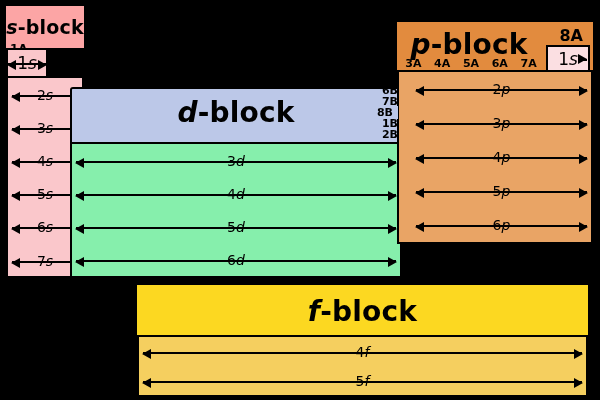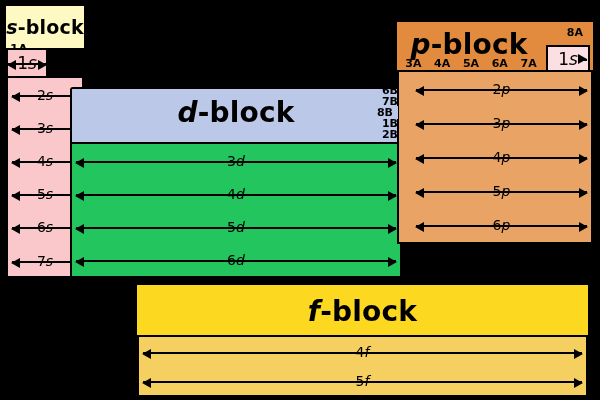--- a/index.html
+++ b/index.html
@@ -49,21 +49,21 @@
   .arrowline::after  { right:-1px; border-left:9px solid #000; }
   .row-label {
     position:relative; z-index:2;
     font-size:14px; color:#000; white-space:nowrap;
     padding:0 7px;
   }
   .row-label i { font-style:italic; }
 
   
   #s-block { left:6px; top:6px; width:78px; height:272px; }
-  #s-head  { background:#fef9c3; left:0; top:0; width:78px; height:42px; }
+  #s-head  { background:#fca5a5; left:0; top:0; width:78px; height:42px; }
   #s-head .hdr-title { font-size:19px; }
   #s-grp1A { position:absolute; left:4px; top:36px; font-size:12px; font-weight:bold; }
   #s-grp2A { position:absolute; left:43px; top:55px; font-size:12px; font-weight:bold; }
   #s-notch {
     position:absolute; left:0; top:42px; width:42px; height:30px;
     background:#fac7cb; border:2px solid #000; border-bottom:none;
   }
   #s-1s-row {
     position:absolute; left:0; top:42px; width:42px; height:30px;
     display:flex; align-items:center; justify-content:center;
@@ -80,36 +80,36 @@
   #d-block { left:70px; top:87px; width:332px; height:191px; }
   #d-head {
     background:#bcc8e8; left:0; top:0; width:332px; height:57px;
     border-left:2px solid #000; border-right:2px solid #000; border-top:2px solid #000;
     border-radius:3px 3px 0 0;
   }
   #d-head .hdr-title { position:absolute; top:7px; left:0; right:0; text-align:center; }
   #d-groups { bottom:4px; left:2px; right:2px;flex-direction:column; }
   #d-body {
     position:absolute; left:0; top:55px; width:332px; height:136px;
-    background:#22c55e; border:2px solid #000;
+    background:#86efac; border:2px solid #000;
   }
   #d-body .row { height:33px; }
   
   .bracket {
     position:absolute; height:9px; pointer-events:none;
   }
   .bracket svg { display:block; }
 
   
   #p-block { left:397px; top:22px; width:196px; height:222px; }
   #p-head {
     background:#e28b3e; left:0; top:0; width:196px; height:50px;
   }
   #p-head .hdr-title { position:absolute; top:6px; left:0; right:52px; text-align:center; }
-  #p-grp8A { position:absolute; right:10px; top:4px; font-size:11px; font-weight:bold; }
+  #p-grp8A { position:absolute; right:10px; top:4px; font-size:16px; font-weight:bold; }
   #p-groups { bottom:3px; left:2px; right:50px; }
   #p-he {
     position:absolute; right:3px; top:23px; width:44px; height:27px;
     background:#fbdfe2; border:2px solid #000;
     display:flex; align-items:center; justify-content:center;
   }
   #p-he .he-label { font-size:17px; color:#000; }
   #p-he .he-label i { font-style:italic; }
   #p-he .he-arrow {
     position:absolute; right:1px; top:50%; margin-top:-5px;

